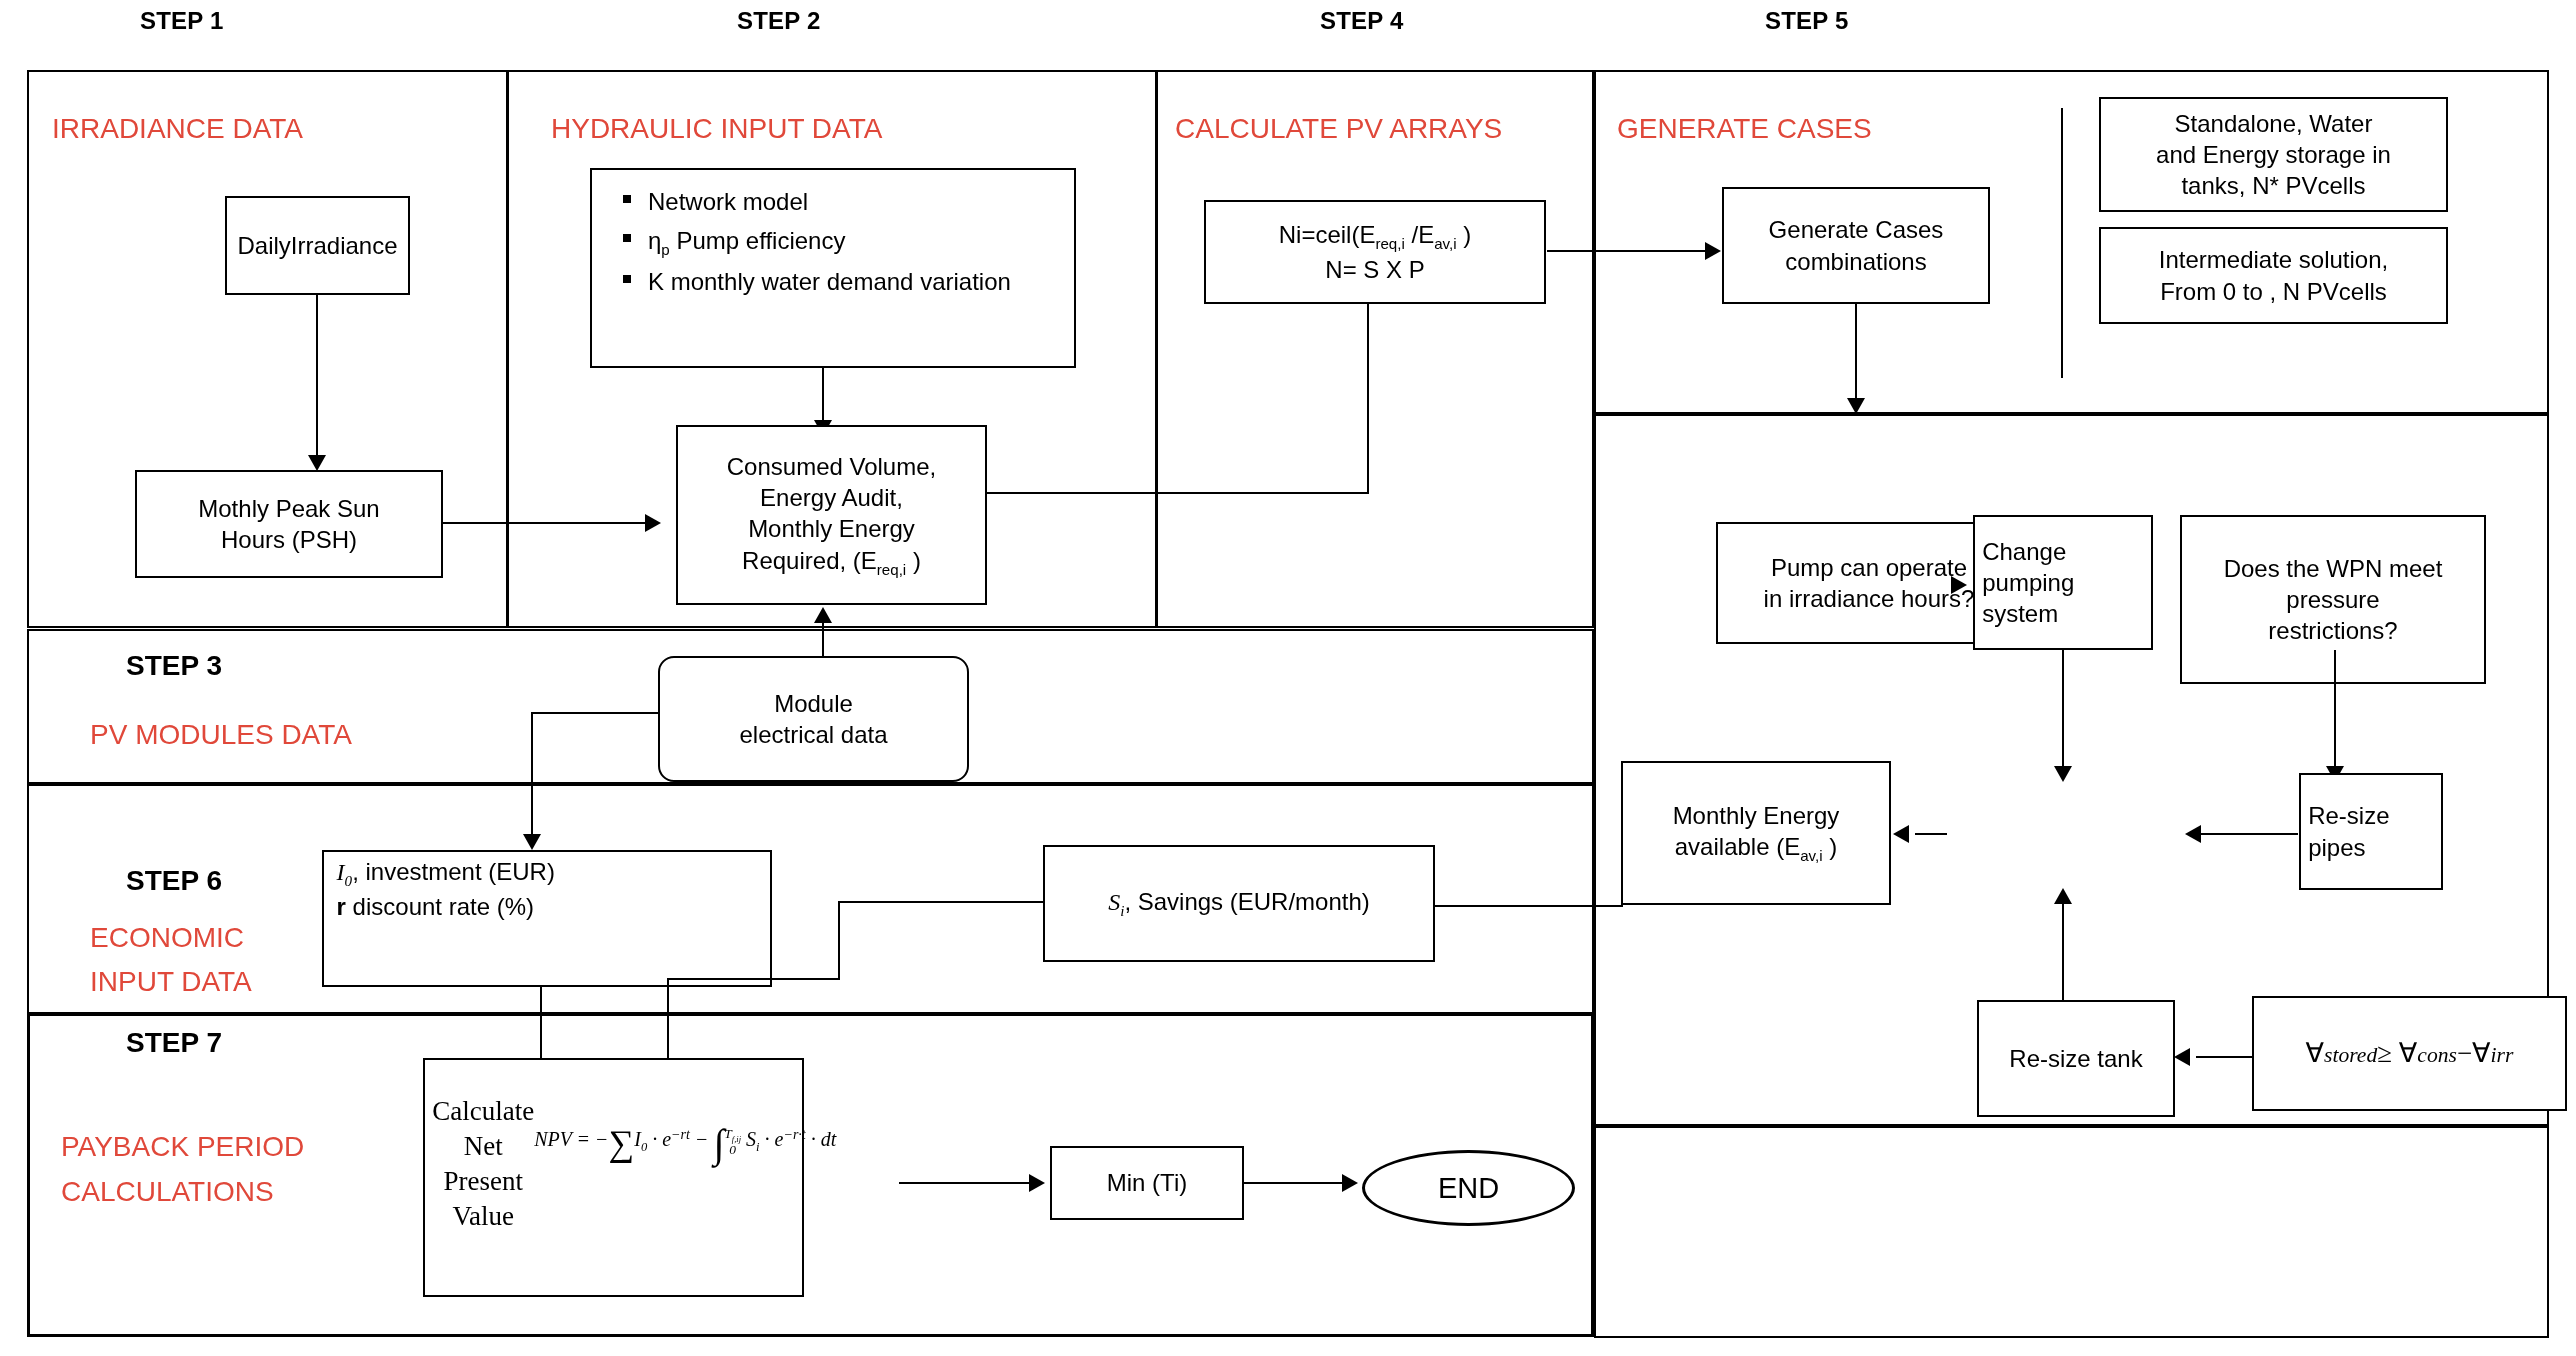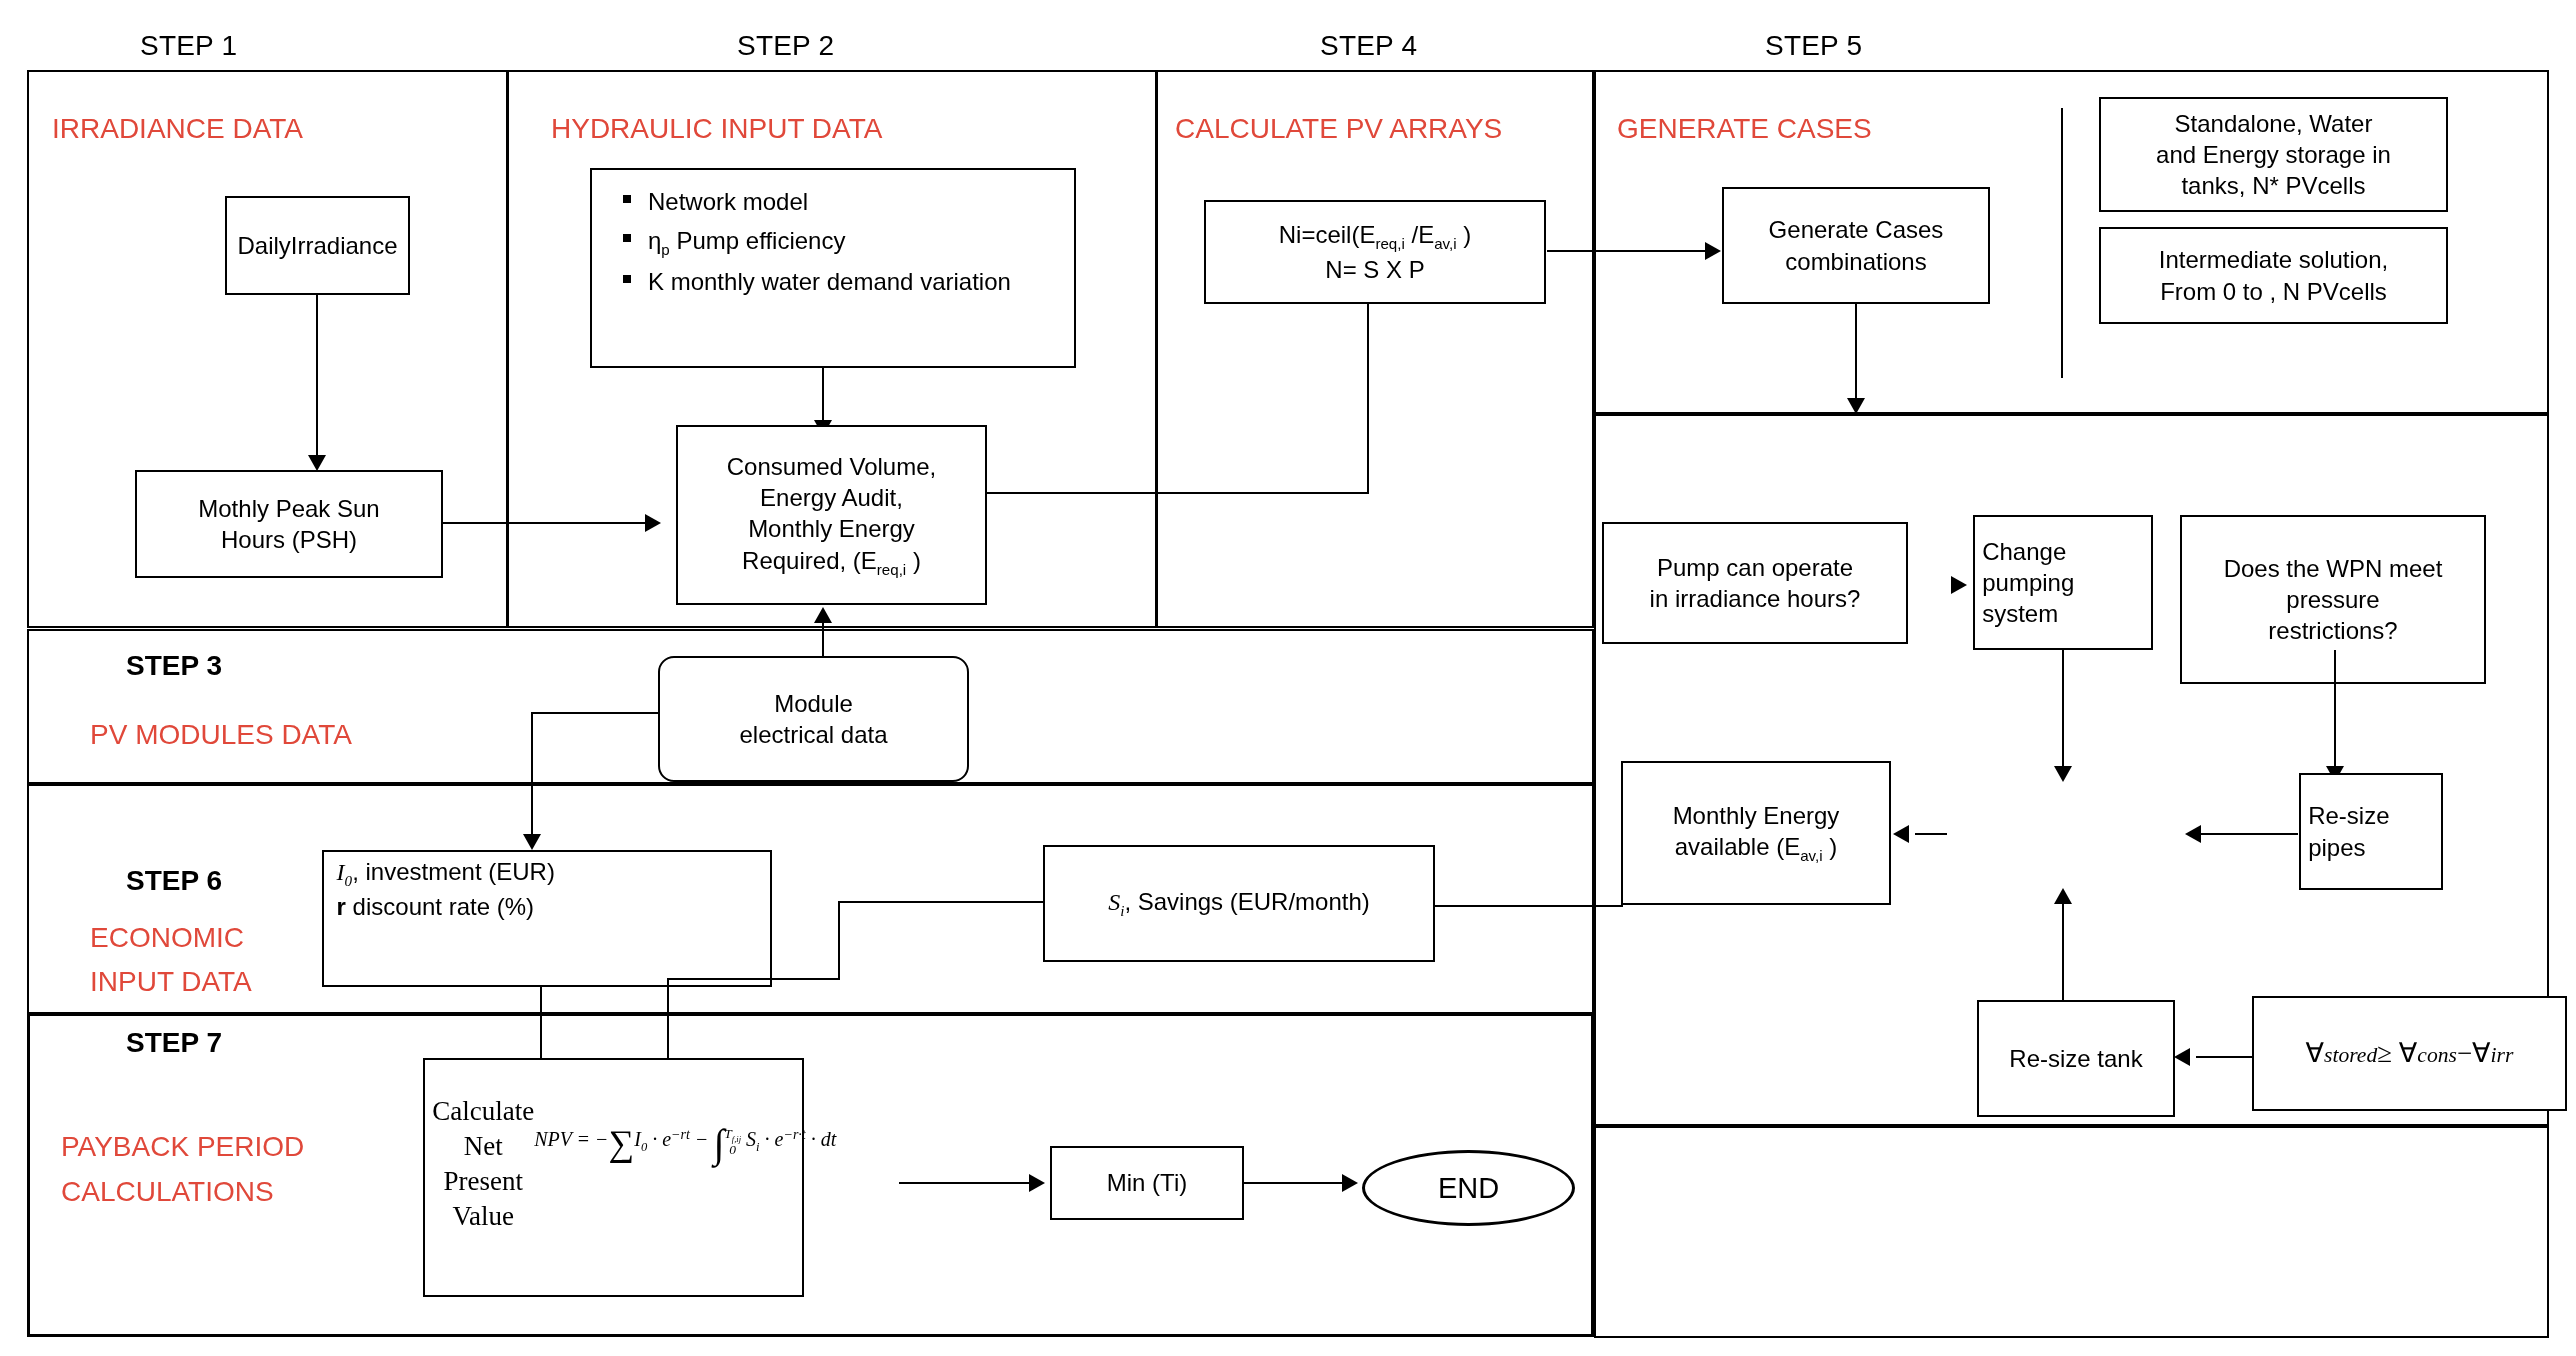--- a/index.html
+++ b/index.html
@@ -2,22 +2,22 @@
 <html style="font-size:14.4px"><head>
 <meta charset="utf-8">
 <title>PV Water Pumping Methodology Flowchart</title>
 <style>
   html,body{margin:0;padding:0;background:#ffffff;}
   body{font-family:"Liberation Sans", sans-serif;color:#000;}
   #root{position:relative;width:2576px;height:1356px;overflow:hidden;background:#fff;}
 
   
   .step-caption{
-    position:absolute;font-weight:normal;font-size:28px;letter-spacing:0.2px;
-    color:#000;white-space:nowrap;margin-top:23px;
+    position:absolute;font-weight:bold;font-size:24px;letter-spacing:0.2px;
+    color:#000;white-space:nowrap;
   }
 
   
   .panel{position:absolute;border:2.7px solid #000;box-sizing:border-box;background:transparent;}
   .panel.thick{border-width:3.6px;}
 
   
   .vsep{position:absolute;background:#000;width:2.7px;}
 
   
@@ -174,21 +174,21 @@
   </div>
 
   <div class="box" style="left:2099px;top:227px;width:349px;height:97px;flex-direction:column;">
     <span>Intermediate solution,</span>
     <span>From 0 to , N PVcells</span>
   </div>
 
   <div class="ln lnv" style="left:1855px;top:304px;height:99px;"></div>
   <div class="arw down" style="left:1847px;top:398px;"></div>
 
-  <div class="box" style="left:1602px;top:522px;width:306px;height:122px;flex-direction:column;">
+  <div class="box" style="left:1716px;top:522px;width:306px;height:122px;flex-direction:column;">
     <span>Pump can operate</span>
     <span>in irradiance hours?</span>
   </div>
 
   <div class="arw right" style="left:1951px;top:576px;"></div>
 
   <div class="box" style="left:1973px;top:515px;width:180px;height:135px;flex-direction:column;align-items:flex-start;text-align:left;">
     <span>Change</span>
     <span>pumping</span>
     <span>system</span>

